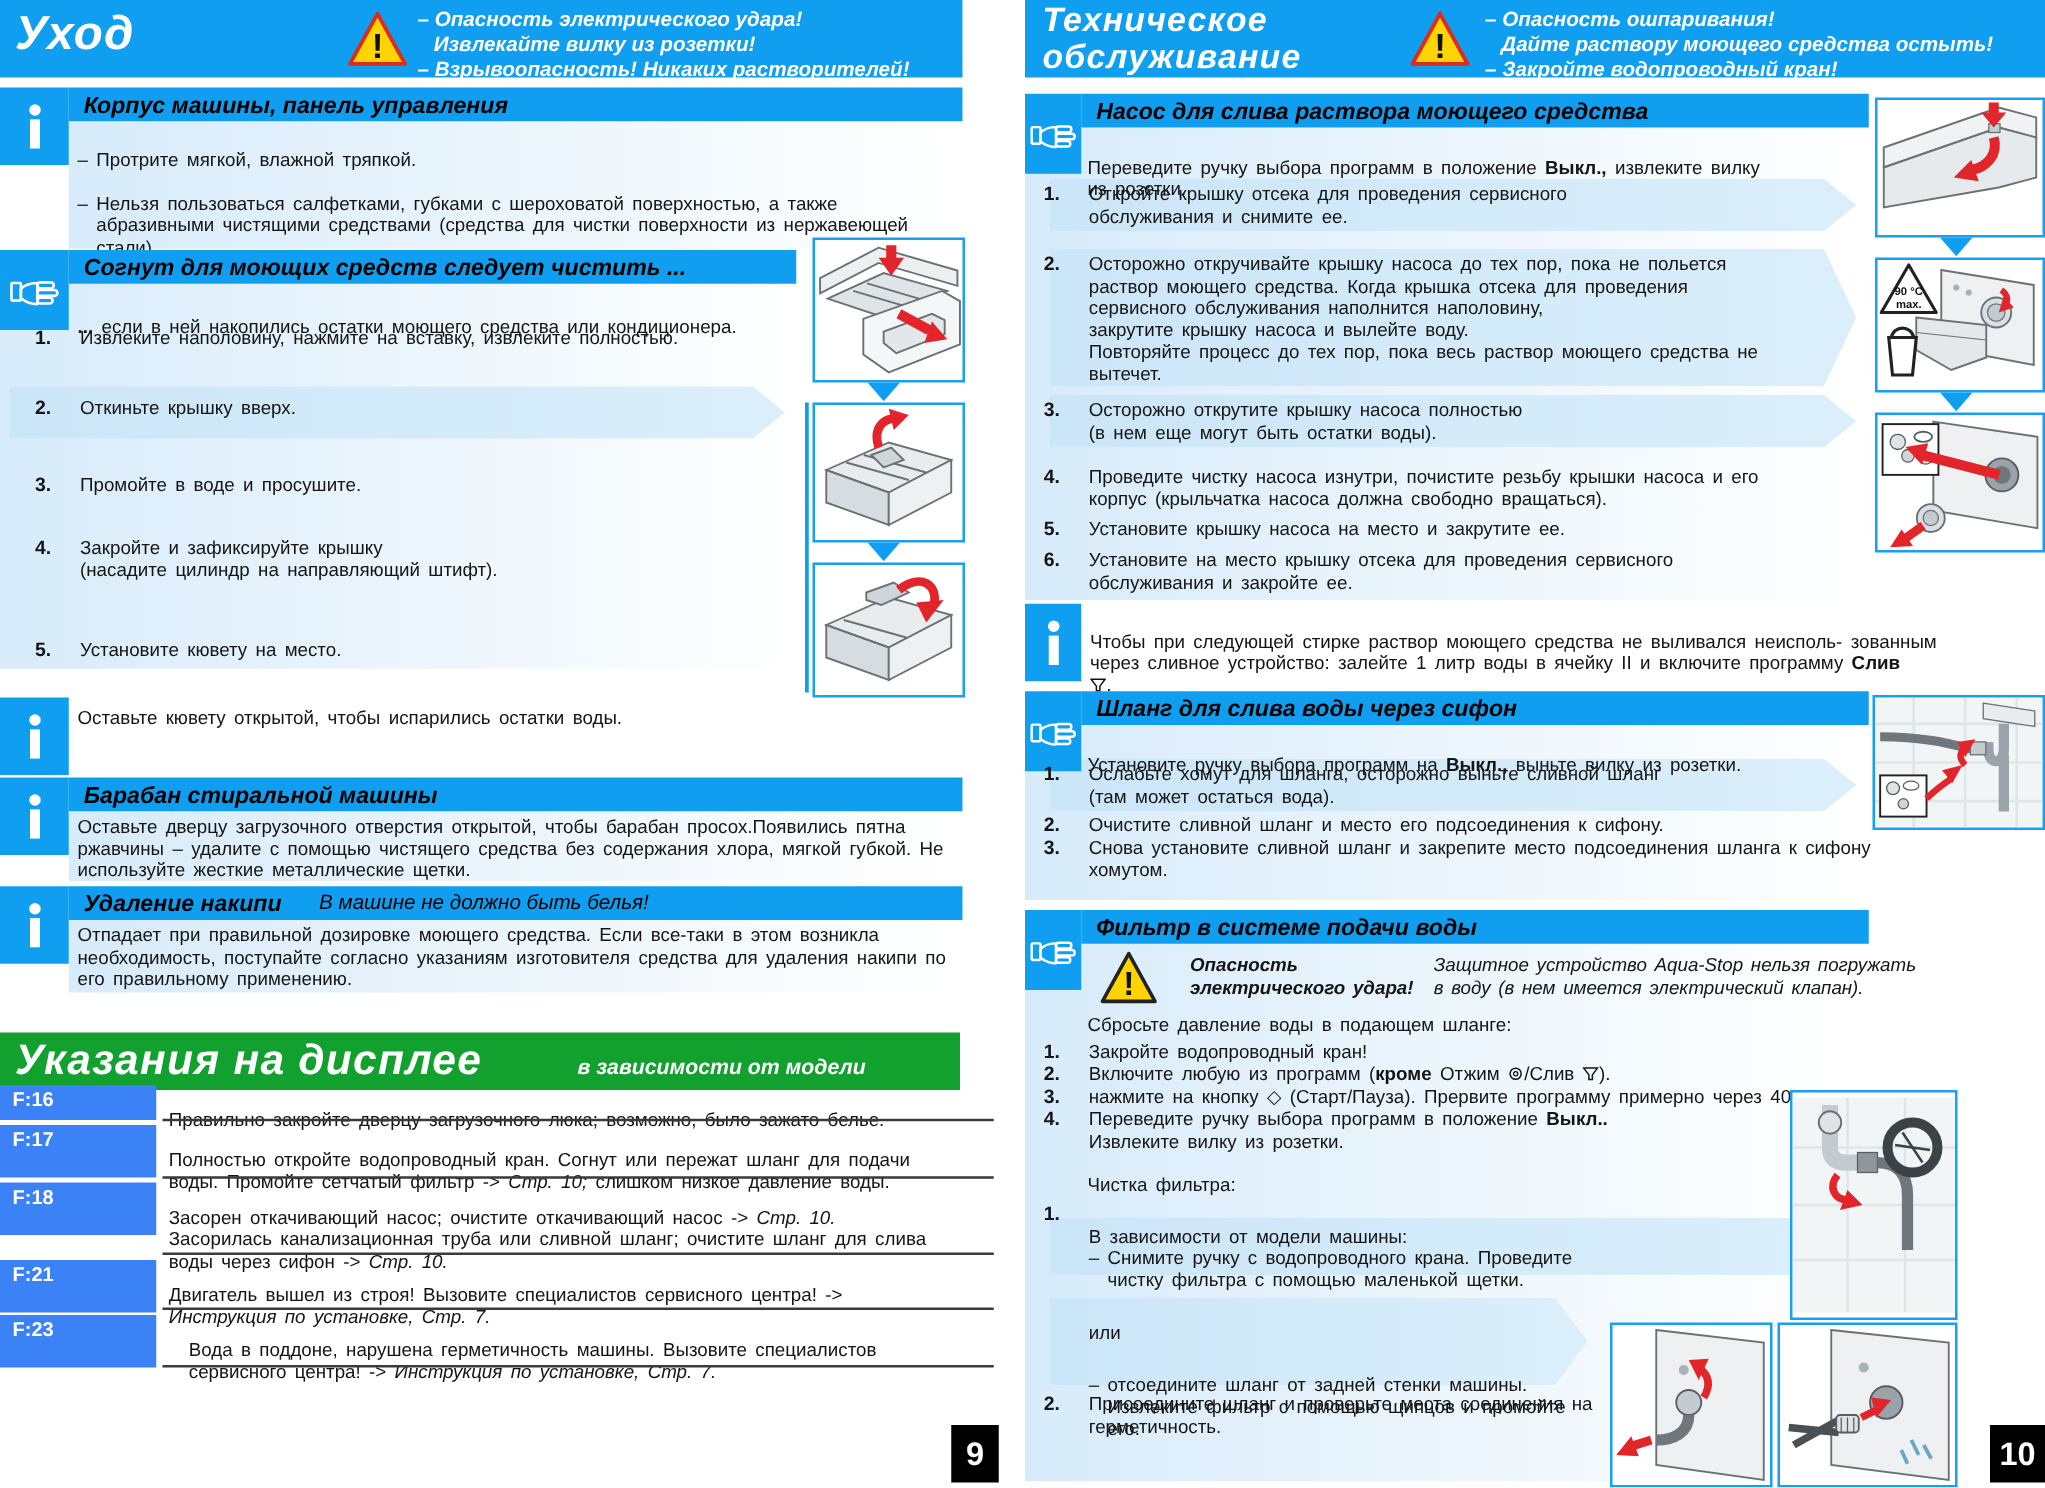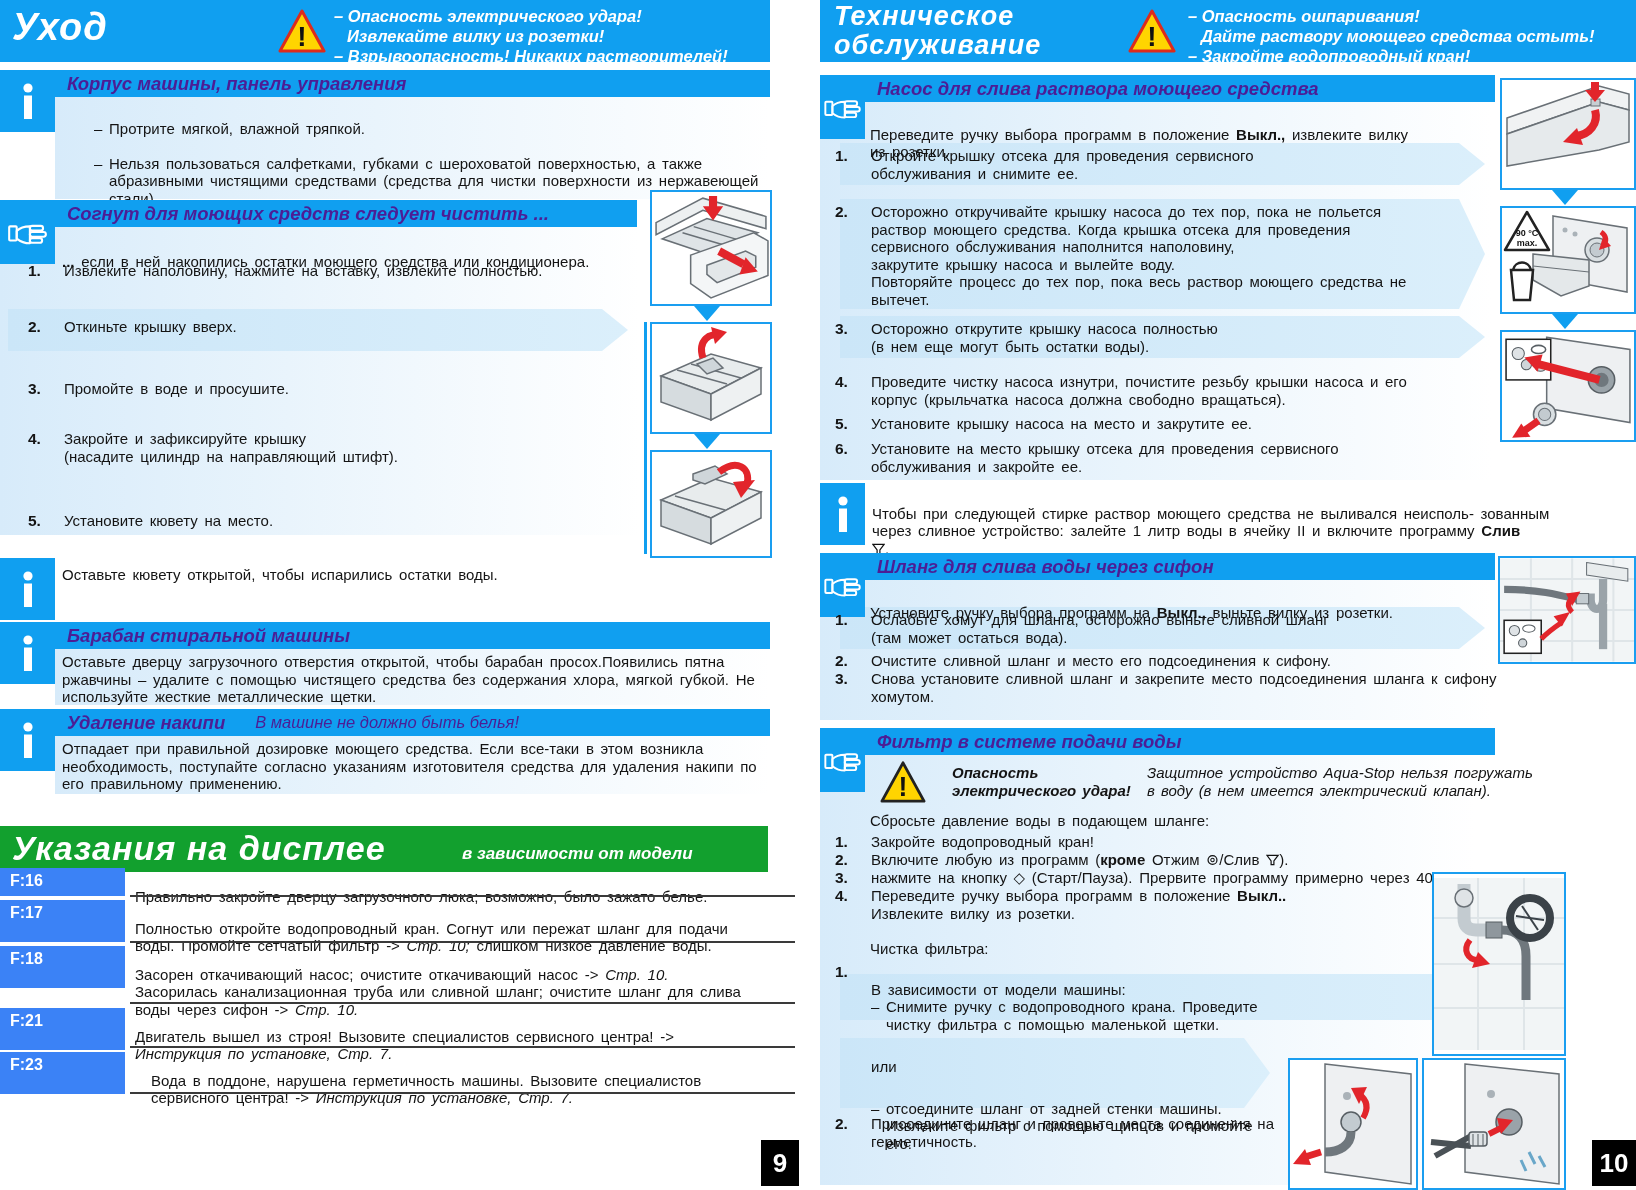--- a/index.html
+++ b/index.html
@@ -2,21 +2,21 @@
 <html><head>
 <meta charset="utf-8">
 <style>
   html,body { margin:0; padding:0; background:#fff; }
   #stage { position:relative; width:1636px; height:1190px; background:#fff;
            font-family:"Liberation Sans", sans-serif; color:#141414; overflow:hidden; }
   .abs { position:absolute; }
   .hdrbar { background:#109ff0; }
   .hdr-title { color:#fff; font-weight:bold; font-style:italic; letter-spacing:1px; }
   .warn-line { color:#fff; font-style:italic; font-weight:600; font-size:16.5px; line-height:20px; white-space:pre-line; }
-  .bar { background:#109ff0; color:#4c1d95; font-weight:bold; font-style:italic; font-size:18.5px;
+  .bar { background:#109ff0; color:#000000; font-weight:bold; font-style:italic; font-size:18.5px;
          height:27px; line-height:27px; padding-left:12px; display:flex; gap:30px; align-items:flex-end; }
   .bar .sub { font-weight:normal; font-size:16.5px; }
   .ibox { background:#109ff0; display:flex; align-items:center; justify-content:center; }
   .grad { background:linear-gradient(90deg,#d7ebfa 0%, #e9f4fc 45%, #ffffff 100%); }
   .chev { background:linear-gradient(90deg,#cbe6f8,#dbeffb);
           clip-path:polygon(0 0, calc(100% - 26px) 0, 100% 50%, calc(100% - 26px) 100%, 0 100%); }
   .txt { font-size:15px; line-height:17.5px; white-space:pre-line; word-spacing:2.5px; }
   .step { display:flex; }
   .num { font-weight:bold; font-size:15.5px; flex:none; width:36px; }
   .stx { flex:1; }
@@ -58,21 +58,21 @@
   <div class="abs grad" style="left:55px;top:97px;width:715px;height:102px;"></div>
   <div class="abs ibox" style="left:0;top:70px;width:55px;height:62px;">
     <svg width="20" height="36" viewBox="0 0 20 36">
       <circle cx="10" cy="5" r="4.6" fill="#fff"></circle>
         <rect x="6" y="12.5" width="8" height="23.5" fill="#fff"></rect>
     </svg>
   </div>
   <div class="abs bar" style="left:55px;top:70px;width:703px;">
     <span>Корпус машины, панель управления</span>
   </div>
-  <div class="abs txt" style="left:62px;top:102px;width:700px;margin-left:32px;">
+  <div class="abs txt" style="left:62px;top:102px;width:700px;">
     <p class="dash-p">– Протрите мягкой, влажной тряпкой.</p>
     <p class="dash-p">– Нельзя пользоваться салфетками, губками с шероховатой поверхностью, а также абразивными чистящими средствами (средства для чистки поверхности из нержавеющей стали).</p>
     <p class="dash-p">– Сразу же удаляйте остатки моющего и чистящего средств.</p>
     <p class="dash-p">– Чистить машину струей воды запрещено.</p>
   </div>
 
   <div class="abs grad" style="left:0;top:227px;width:640px;height:308px;"></div>
   <div class="abs chev" style="left:8px;top:309px;width:620px;height:42px;"></div>
   <div class="abs ibox" style="left:0;top:200px;width:55px;height:64px;">
     <svg width="42" height="32" viewBox="0 0 44 34" fill="none" stroke="#fff" stroke-width="2.2" stroke-linejoin="round">

